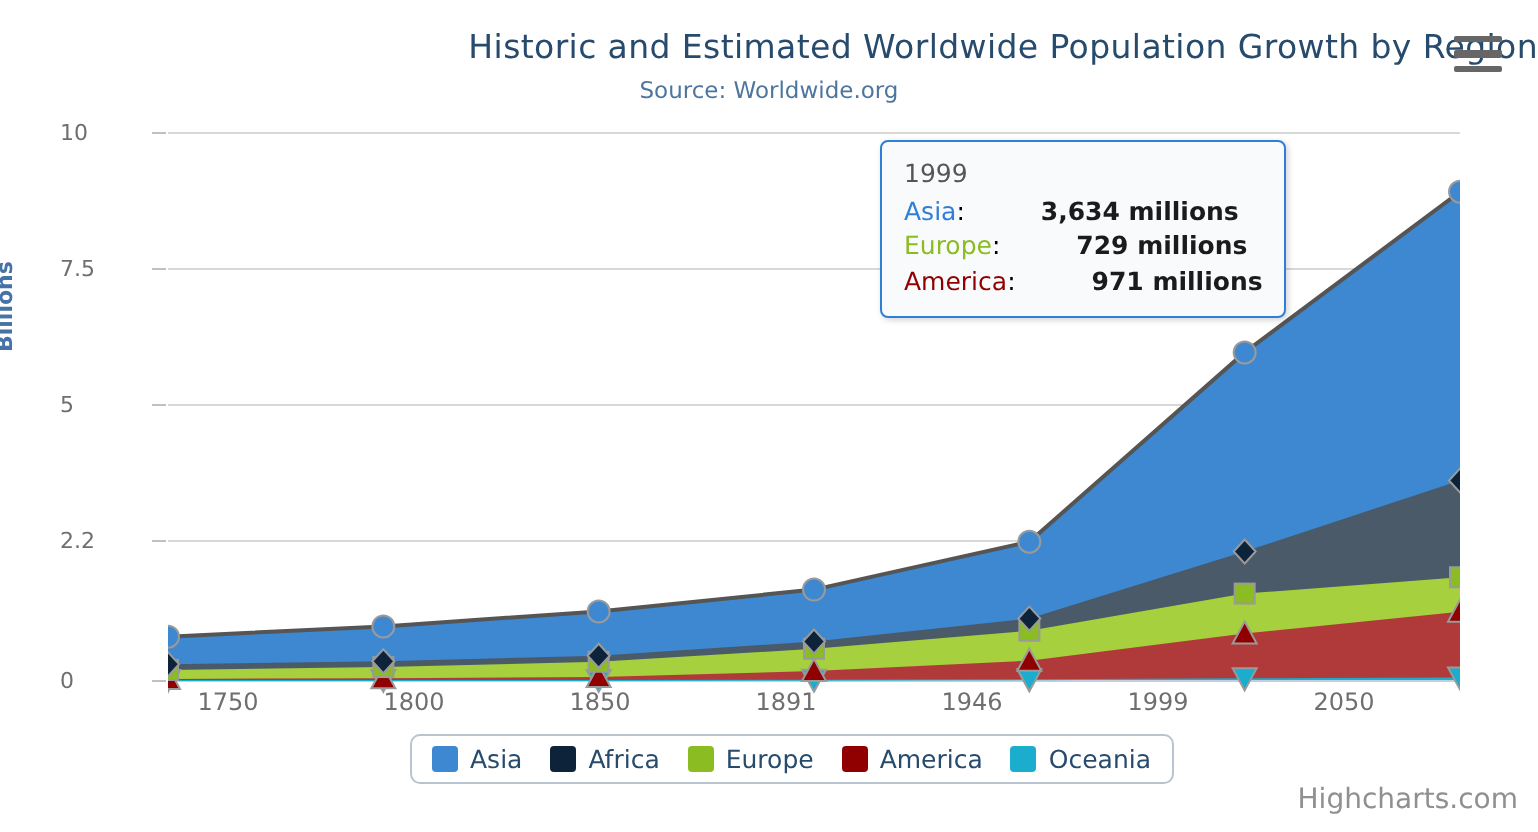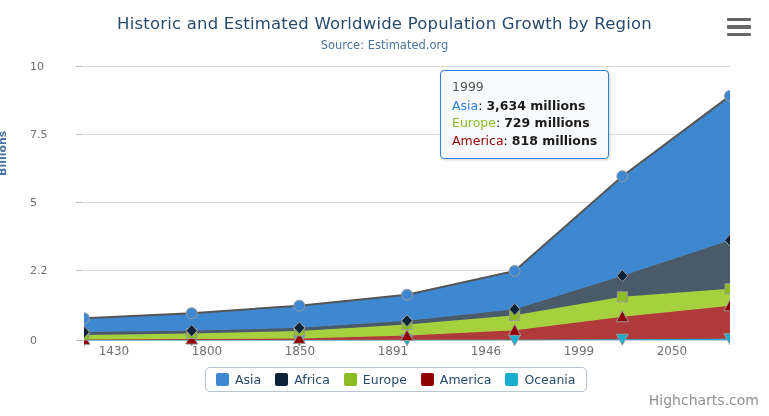--- a/index.html
+++ b/index.html
@@ -4,21 +4,21 @@
 <style>
   html,body{margin:0;padding:0;}
   body{
     width:769px;height:416px;background:#ffffff;overflow:hidden;
     font-family:"DejaVu Sans","Liberation Sans",sans-serif;
   }
   #chart{position:relative;width:769px;height:416px;}
 
   
   .title{
-    position:absolute;left:0;top:14px;width:769px;text-align:center;
+    position:absolute;left:0;top:14px;width:769px;text-align:right;
     font-size:16.5px;color:#274b6d;letter-spacing:.2px;
   }
   .subtitle{
     position:absolute;left:0;top:38px;width:769px;text-align:center;
     font-size:11.5px;color:#4d759e;
   }
   .menu-btn{
     position:absolute;right:18px;top:18px;width:24px;height:18px;
     display:flex;flex-direction:column;justify-content:space-between;cursor:pointer;
   }
@@ -48,21 +48,21 @@
   
   .tooltip{
     position:absolute;left:440px;top:70px;
     background:#f8fafc;border:1.6px solid #2f7ed8;border-radius:4px;
     padding:7px 11px 9px 11px;box-shadow:1px 1px 3px rgba(0,0,0,.18);
     font-size:12.5px;line-height:17.5px;white-space:nowrap;
   }
   .tt-head{color:#555;font-size:12.5px;padding-bottom:1px;}
   .tt-row{font-size:12.5px;}
   .tt-name{}
-  .tt-val{color:#1b1b1b;font-weight:bold;}
+  .tt-val{color:#1b1b1b;font-weight:bold;margin-left:34px;}
 
   
   .legend{
     position:absolute;left:205px;top:367px;
     border:1px solid #b8c4cf;border-radius:5px;background:#fff;
     padding:4px 10px;display:flex;align-items:center;gap:14px;
   }
   .leg-item{display:flex;align-items:center;gap:6px;cursor:pointer;}
   .leg-swatch{width:13px;height:13px;border-radius:2px;display:block;}
   .leg-label{font-size:12.5px;color:#274b6d;}
@@ -71,21 +71,21 @@
     position:absolute;right:10px;bottom:8px;font-size:14px;color:#909090;
     cursor:pointer;
   }
 </style>
 </head>
 <body>
 
 <div id="chart">
 
   <div class="title">Historic and Estimated Worldwide Population Growth by Region</div>
-  <div class="subtitle">Source: Estimated.org</div>
+  <div class="subtitle">Source: Worldwide.org</div>
 
   <div class="menu-btn">
     <span></span>
     <span></span>
     <span></span>
   </div>
 
   <div class="yaxis-title">Billions</div>
 
   <div class="ytick" style="top:60px">10</div>
@@ -151,34 +151,34 @@
           <circle cx="107.66666666666667" cy="247.2028" r="5.5" fill="#3e88d2" stroke="#9a9a9a" stroke-width="1"></circle>
           <circle cx="215.33333333333334" cy="239.6952" r="5.5" fill="#3e88d2" stroke="#9a9a9a" stroke-width="1"></circle>
           <circle cx="323" cy="228.79000000000002" r="5.5" fill="#3e88d2" stroke="#9a9a9a" stroke-width="1"></circle>
           <circle cx="430.6666666666667" cy="204.8972" r="5.5" fill="#3e88d2" stroke="#9a9a9a" stroke-width="1"></circle>
           <circle cx="538.3333333333334" cy="110.2028" r="5.5" fill="#3e88d2" stroke="#9a9a9a" stroke-width="1"></circle>
           <circle cx="646" cy="29.893400000000014" r="5.5" fill="#3e88d2" stroke="#9a9a9a" stroke-width="1"></circle>
         </g>
     </svg>
   </div>
 
-  <div class="xtick" style="left:84px">1430</div>
+  <div class="xtick" style="left:84px">1750</div>
   <div class="xtick" style="left:177px">1800</div>
   <div class="xtick" style="left:270px">1850</div>
   <div class="xtick" style="left:363px">1891</div>
   <div class="xtick" style="left:456px">1946</div>
   <div class="xtick" style="left:549px">1999</div>
   <div class="xtick" style="left:642px">2050</div>
 
   <div class="tooltip">
     <div class="tt-head">1999</div>
     <div id="tooltip-rows">
         <div class="tt-row"><span class="tt-name" style="color: rgb(47, 126, 216);">Asia</span><span>: </span><span class="tt-val">3,634 millions</span></div>
         <div class="tt-row"><span class="tt-name" style="color: rgb(139, 188, 33);">Europe</span><span>: </span><span class="tt-val">729 millions</span></div>
-        <div class="tt-row"><span class="tt-name" style="color: rgb(145, 0, 0);">America</span><span>: </span><span class="tt-val">818 millions</span></div>
+        <div class="tt-row"><span class="tt-name" style="color: rgb(145, 0, 0);">America</span><span>: </span><span class="tt-val">971 millions</span></div>
       </div>
   </div>
 
   <div class="legend" id="legend">
       <div class="leg-item">
         <span class="leg-swatch" style="background: rgb(62, 136, 210);"></span>
         <span class="leg-label">Asia</span>
       </div>
       <div class="leg-item">
         <span class="leg-swatch" style="background: rgb(13, 35, 58);"></span>

